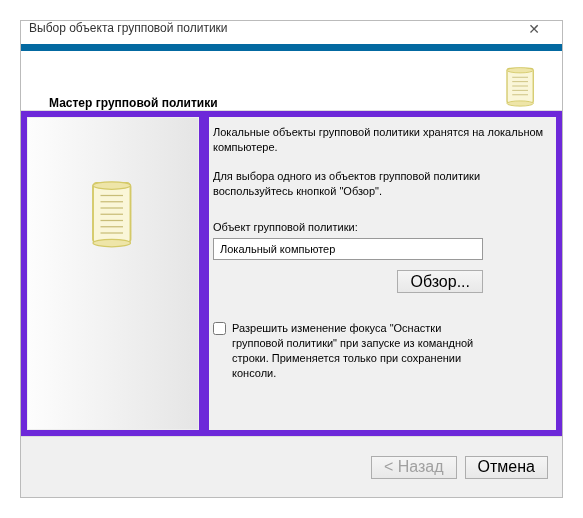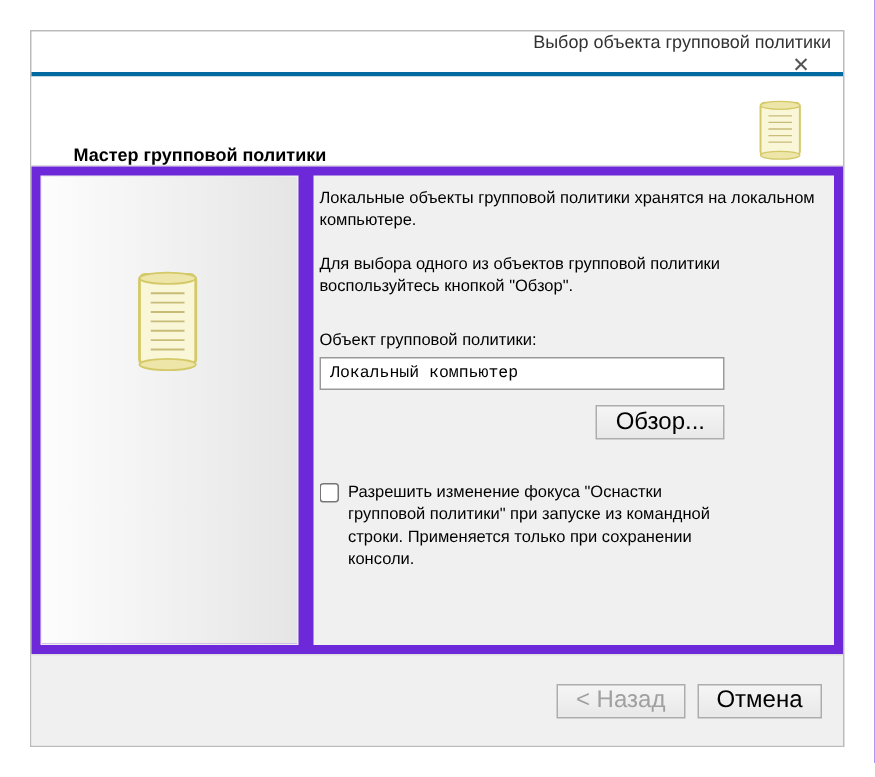--- a/index.html
+++ b/index.html
@@ -20,27 +20,26 @@
     top: 20px;
     width: 543px;
     height: 478px;
     border: 1px solid #bbb;
     background: #fff;
     display: flex;
     flex-direction: column;
   }
   .titlebar {
     height: 30px;
-    border-bottom: 3px solid #0369a1;
-    display: flex;
-    align-items: flex-end;
+    border-bottom: 7px solid #0369a1;
+    display: flex;
+    align-items: flex-start;
     padding: 0 8px;
     font-size: 12px;
     color: #333;
-    flex-direction: column;
   }
   .titlebar .title { flex: 1; }
   .titlebar .close {
     width: 40px;
     text-align: center;
     font-size: 14px;
     color: #555;
     font-family: Arial, sans-serif;
   }
   .header {
@@ -84,21 +83,21 @@
   }
   .para { margin-bottom: 14px; }
   .label-row { margin-top: 22px; margin-bottom: 3px; }
   .input-field {
     width: 270px;
     height: 22px;
     border: 1px solid #999;
     background: #fff;
     padding: 2px 6px;
     font-size: 11px;
-    font-family: Liberation Mono, monospace;
+    font-family: Liberation Sans, sans-serif;
     display: block;
   }
   .browse-row {
     margin-top: 10px;
     width: 270px;
     text-align: right;
   }
   .btn {
     min-width: 78px;
     height: 23px;

